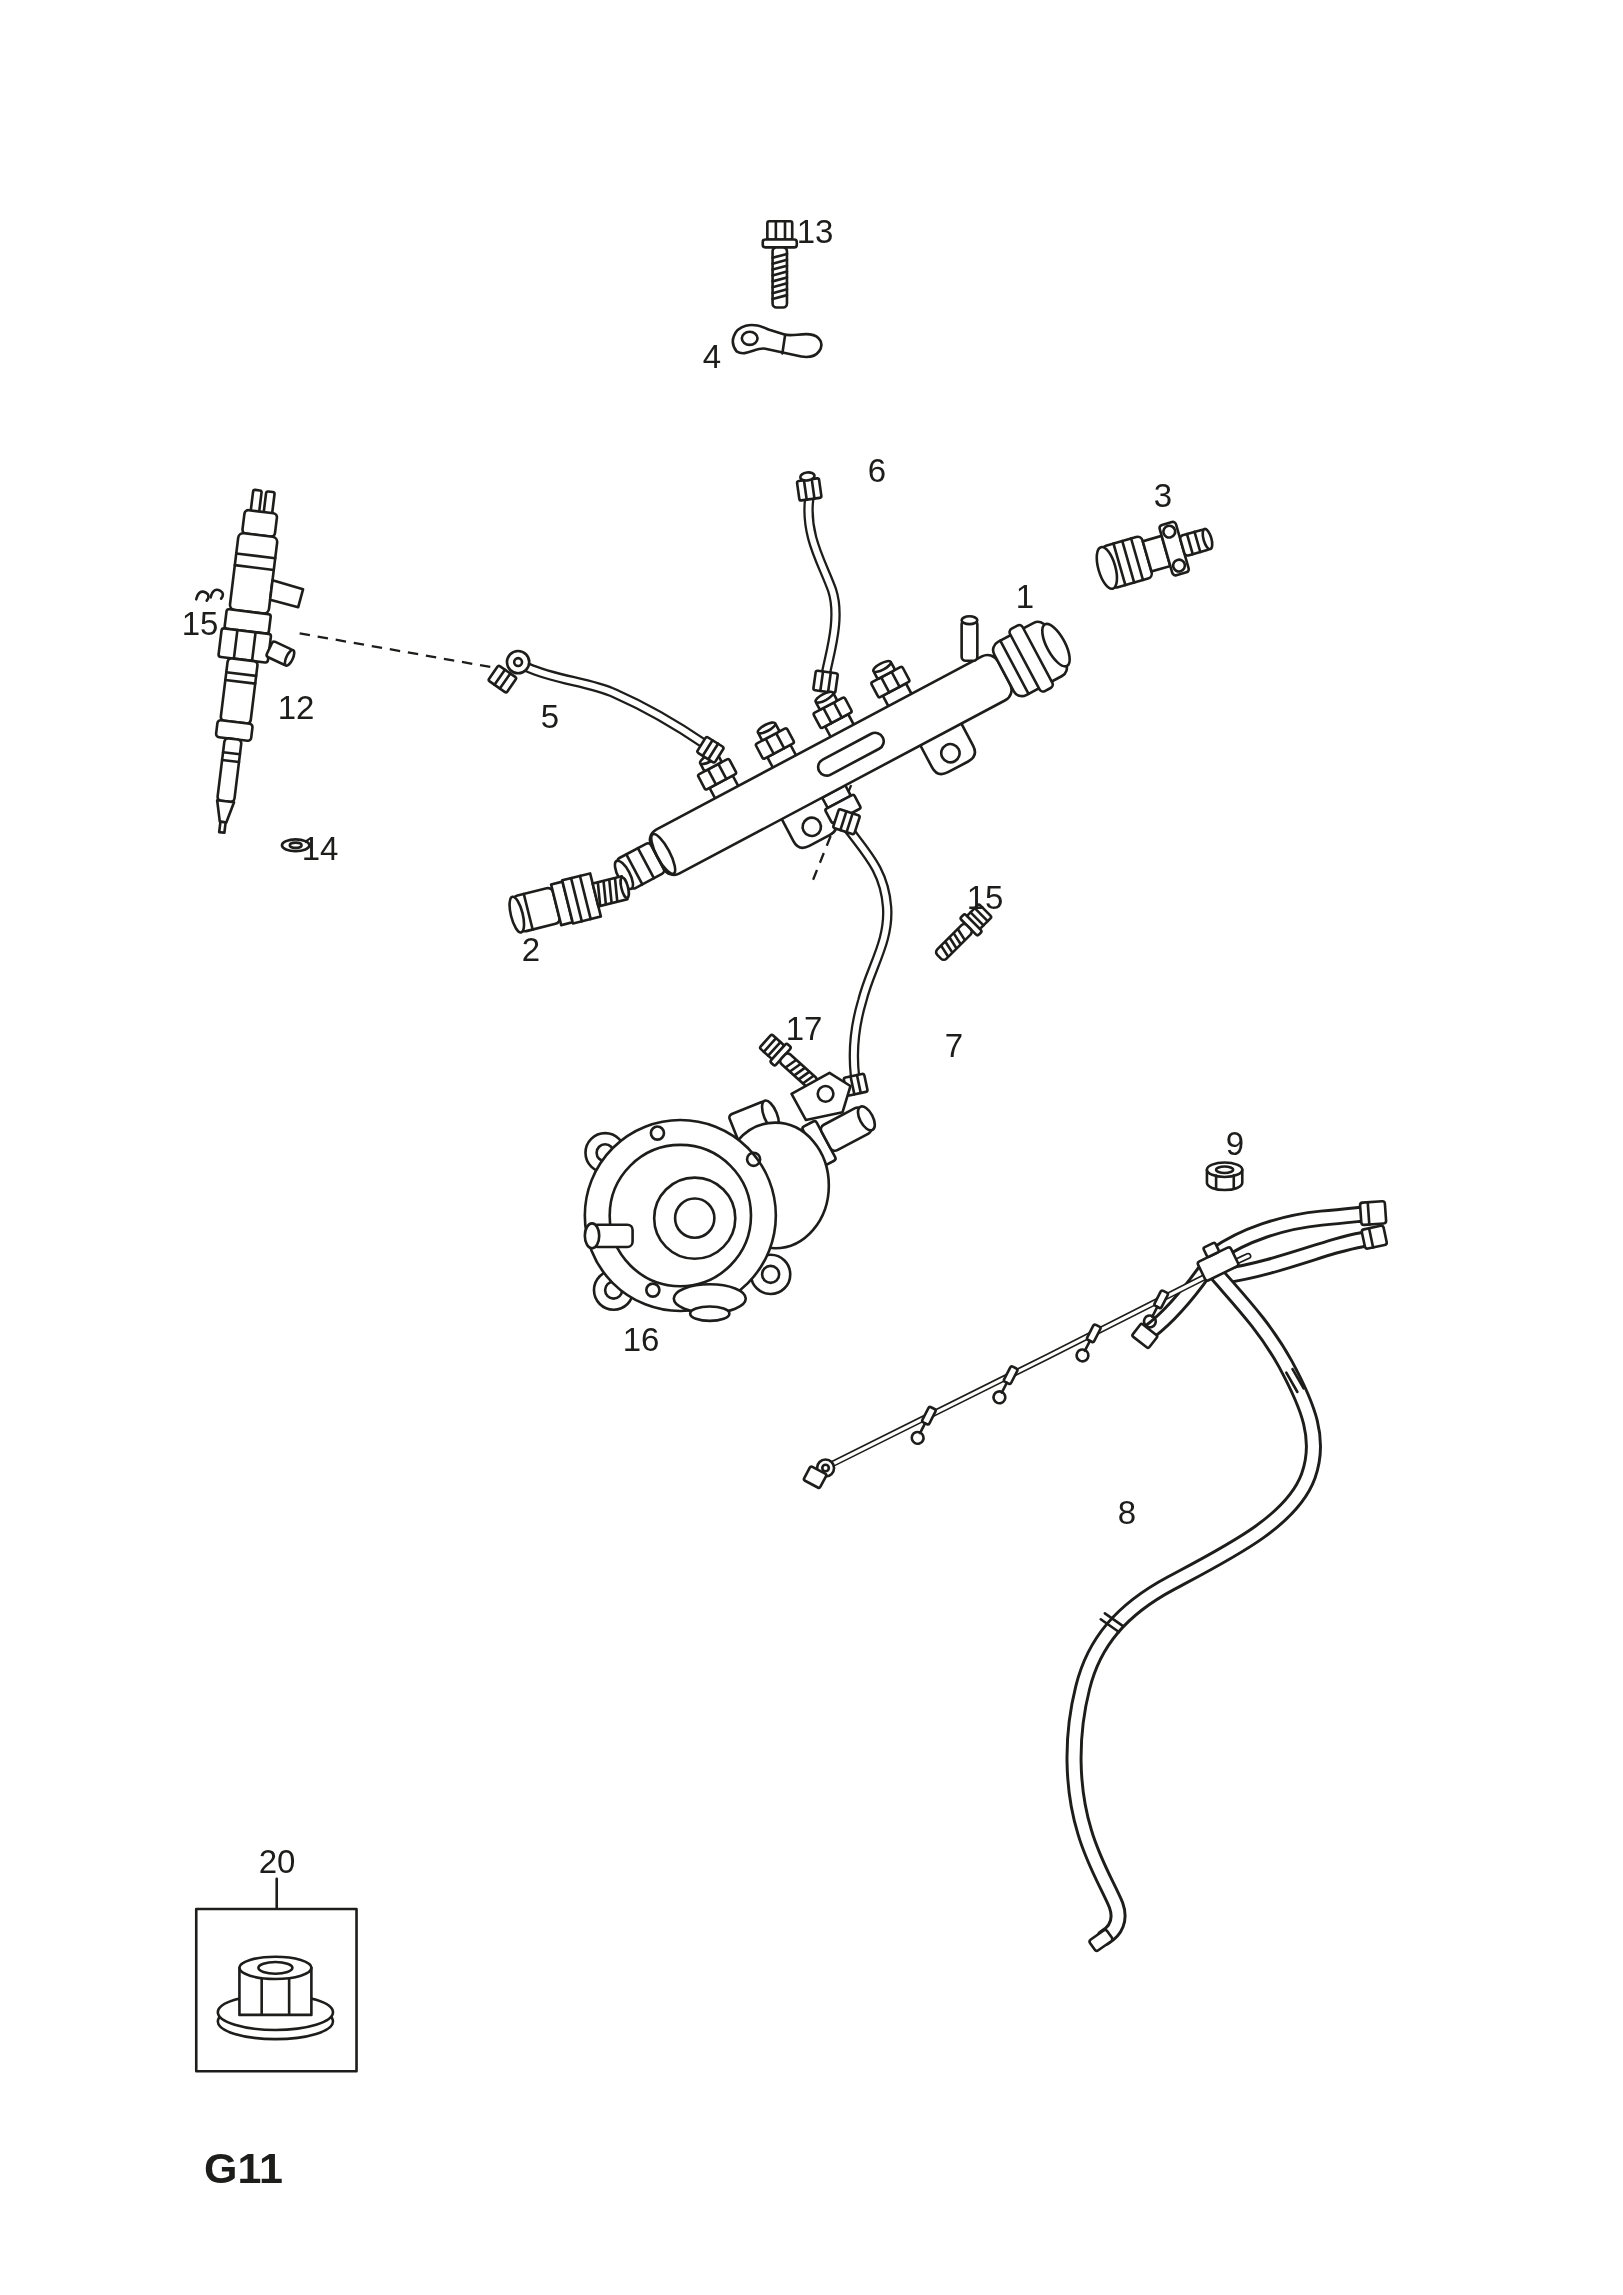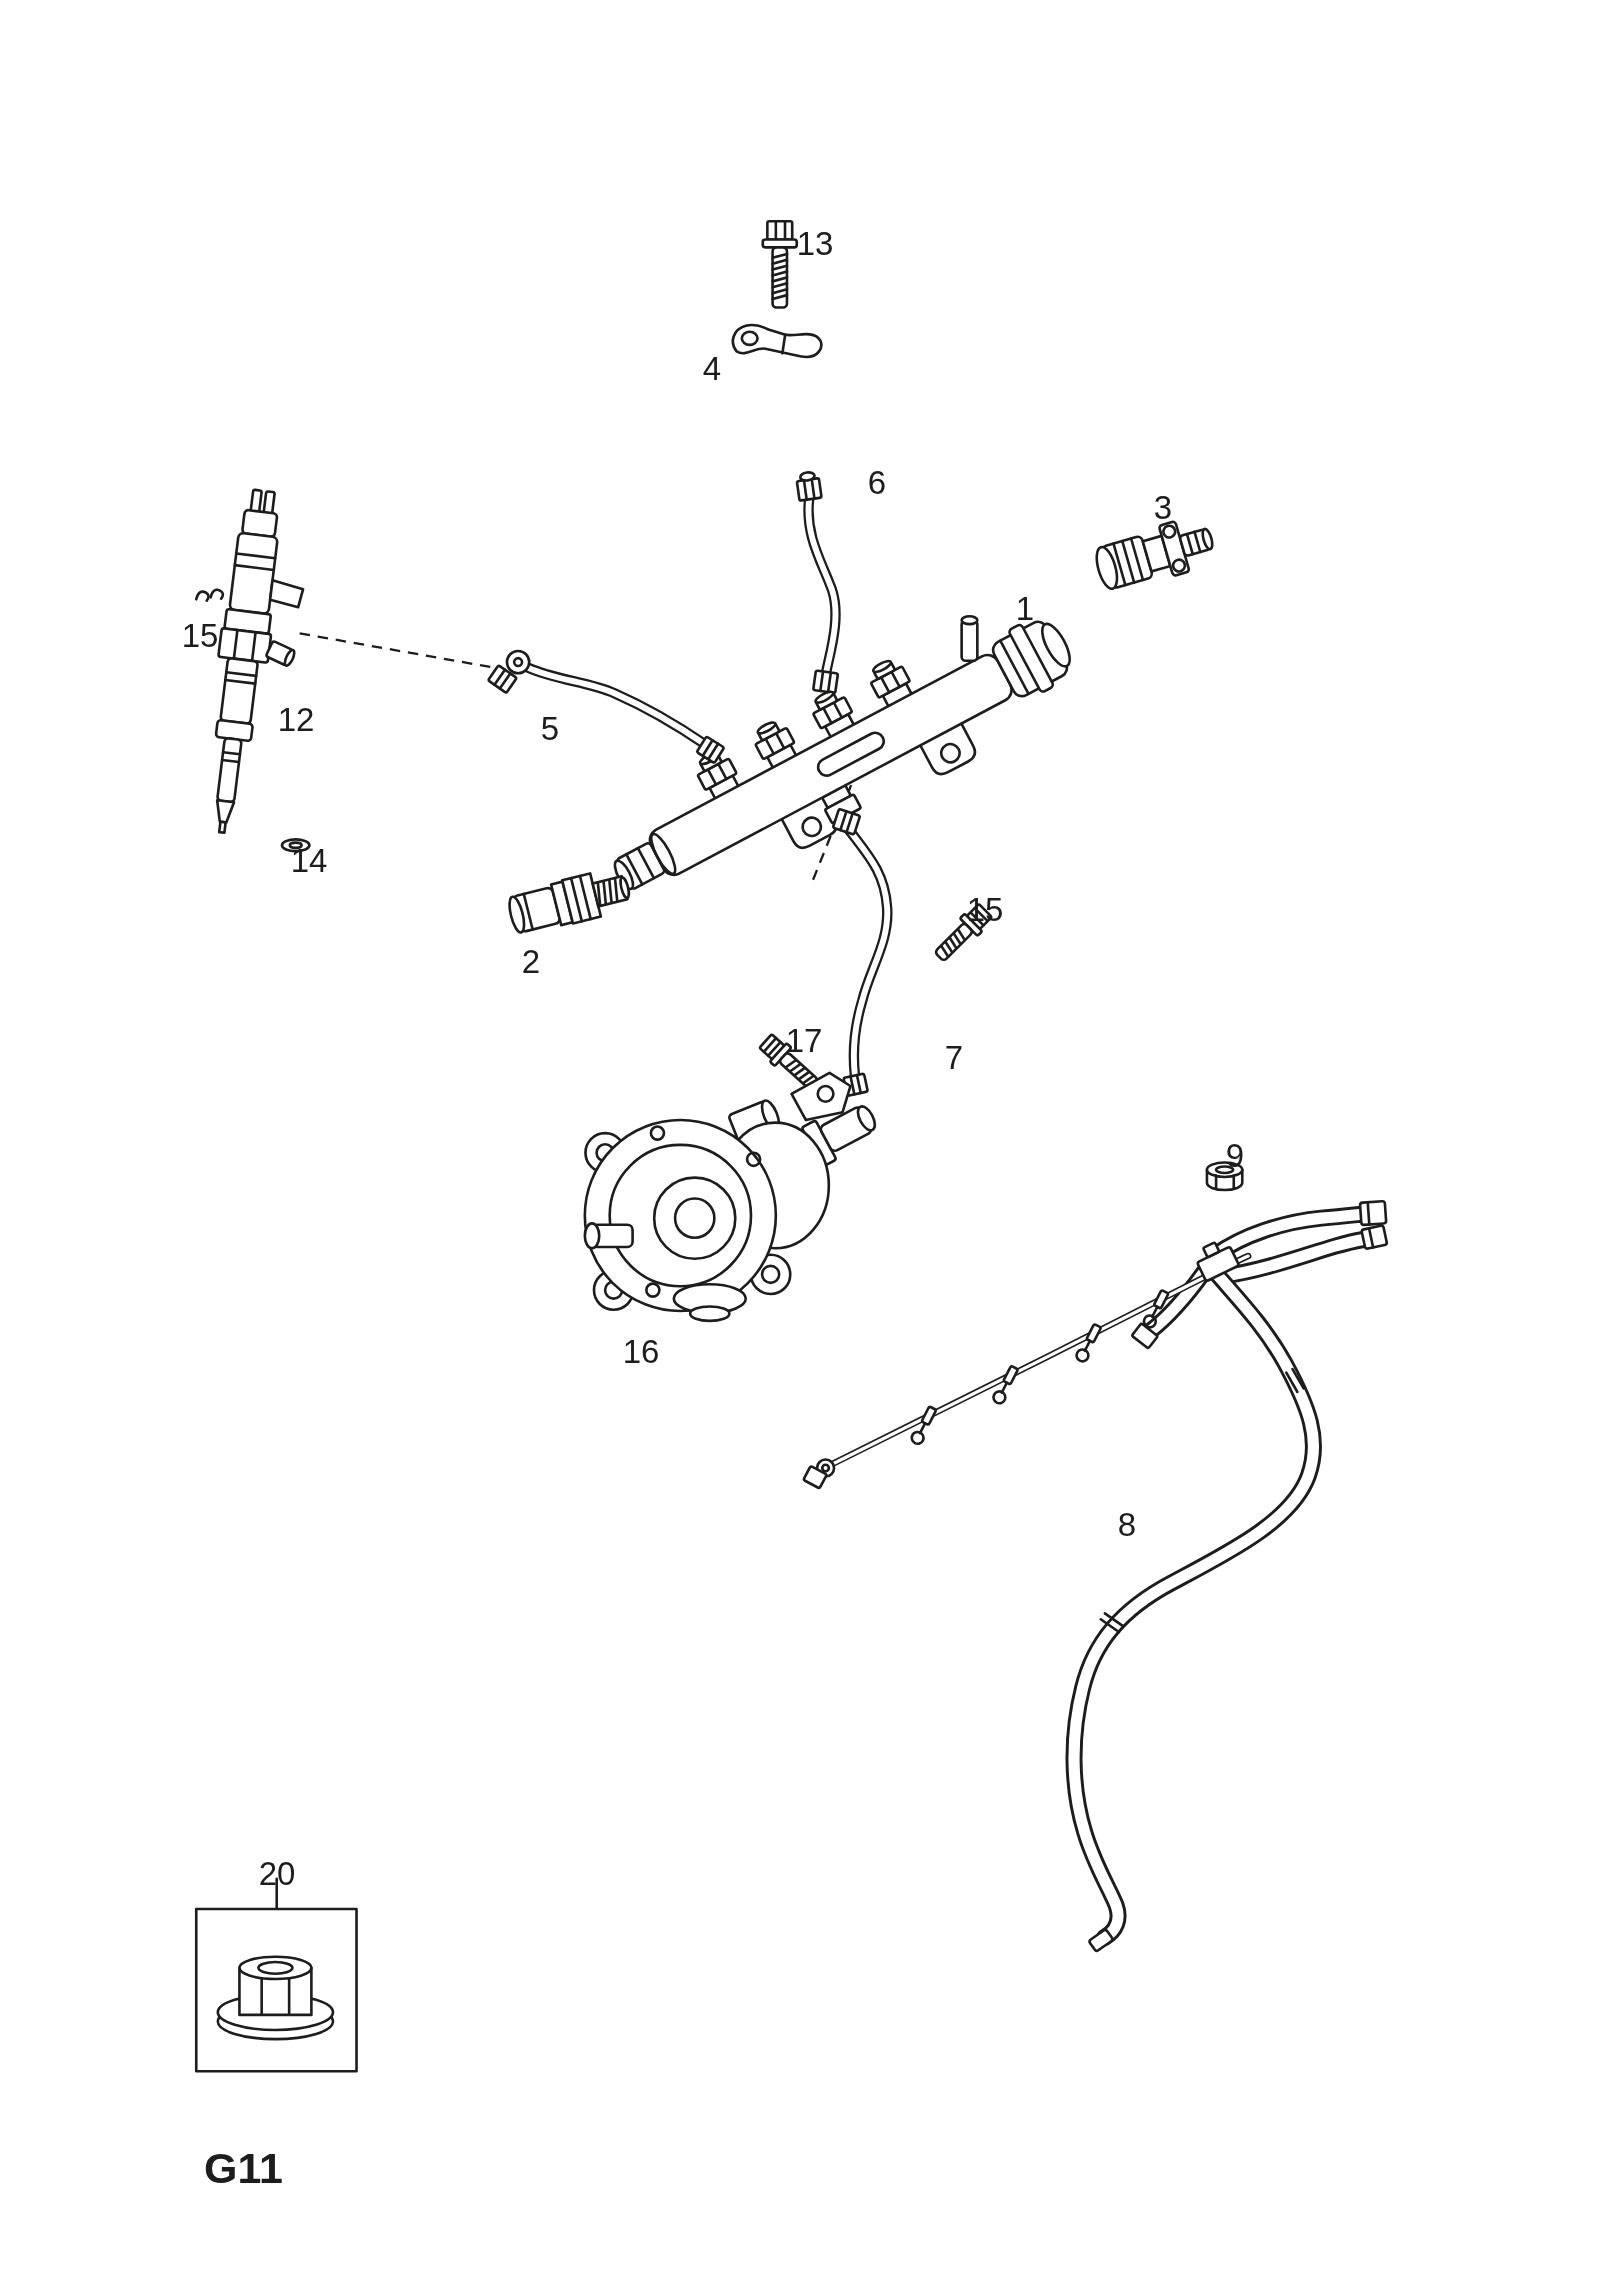--- a/index.html
+++ b/index.html
@@ -14,21 +14,21 @@
   .wh   { fill:var(--paper); stroke:var(--ink); stroke-width:4; stroke-linecap:round; stroke-linejoin:round; }
   .dash { fill:none; stroke:var(--ink); stroke-width:3.5; stroke-dasharray:16 12; }
   .pipe-o { fill:none; stroke:var(--ink);   stroke-width:16; stroke-linecap:round; }
   .pipe-i { fill:none; stroke:var(--paper); stroke-width:9;  stroke-linecap:round; }
   .hose-o { fill:none; stroke:var(--ink);   stroke-width:26; stroke-linecap:round; }
   .hose-i { fill:none; stroke:var(--paper); stroke-width:17; stroke-linecap:round; }
   .thin-o { fill:none; stroke:var(--ink);   stroke-width:10; stroke-linecap:round; }
   .thin-i { fill:none; stroke:var(--paper); stroke-width:5;  stroke-linecap:round; }
   .part-label {
     position:absolute; transform:translate(-50%,-50%);
-    font-size:33px; font-weight:400; color:var(--ink); white-space:nowrap;margin-top:12px;
+    font-size:33px; font-weight:400; color:var(--ink); white-space:nowrap;
   }
   .section-code {
     position:absolute; left:204px; top:2108px;
     font-size:43px; font-weight:700; color:var(--ink);margin-top:36px;
   }
 </style>
 </head>
 <body>
 
 <div class="page">
@@ -395,21 +395,21 @@
 <div class="part-label" style="left:712px;top:357px">4</div>
 <div class="part-label" style="left:550px;top:717px">5</div>
 <div class="part-label" style="left:877px;top:471px">6</div>
 <div class="part-label" style="left:954px;top:1046px">7</div>
 <div class="part-label" style="left:1127px;top:1513px">8</div>
 <div class="part-label" style="left:1235px;top:1144px">9</div>
 <div class="part-label" style="left:985px;top:898px">15</div>
 <div class="part-label" style="left:277px;top:1862px">20</div>
 <div class="part-label" style="left:296px;top:708px">12</div>
 <div class="part-label" style="left:815px;top:232px">13</div>
-<div class="part-label" style="left:309px;top:849px">14</div>
+<div class="part-label" style="left:320px;top:849px">14</div>
 <div class="part-label" style="left:200px;top:624px">15</div>
 <div class="part-label" style="left:641px;top:1340px">16</div>
 <div class="part-label" style="left:804px;top:1029px">17</div>
 
 <div class="section-code">G11</div>
 
 </div>
 
 
 </body></html>

